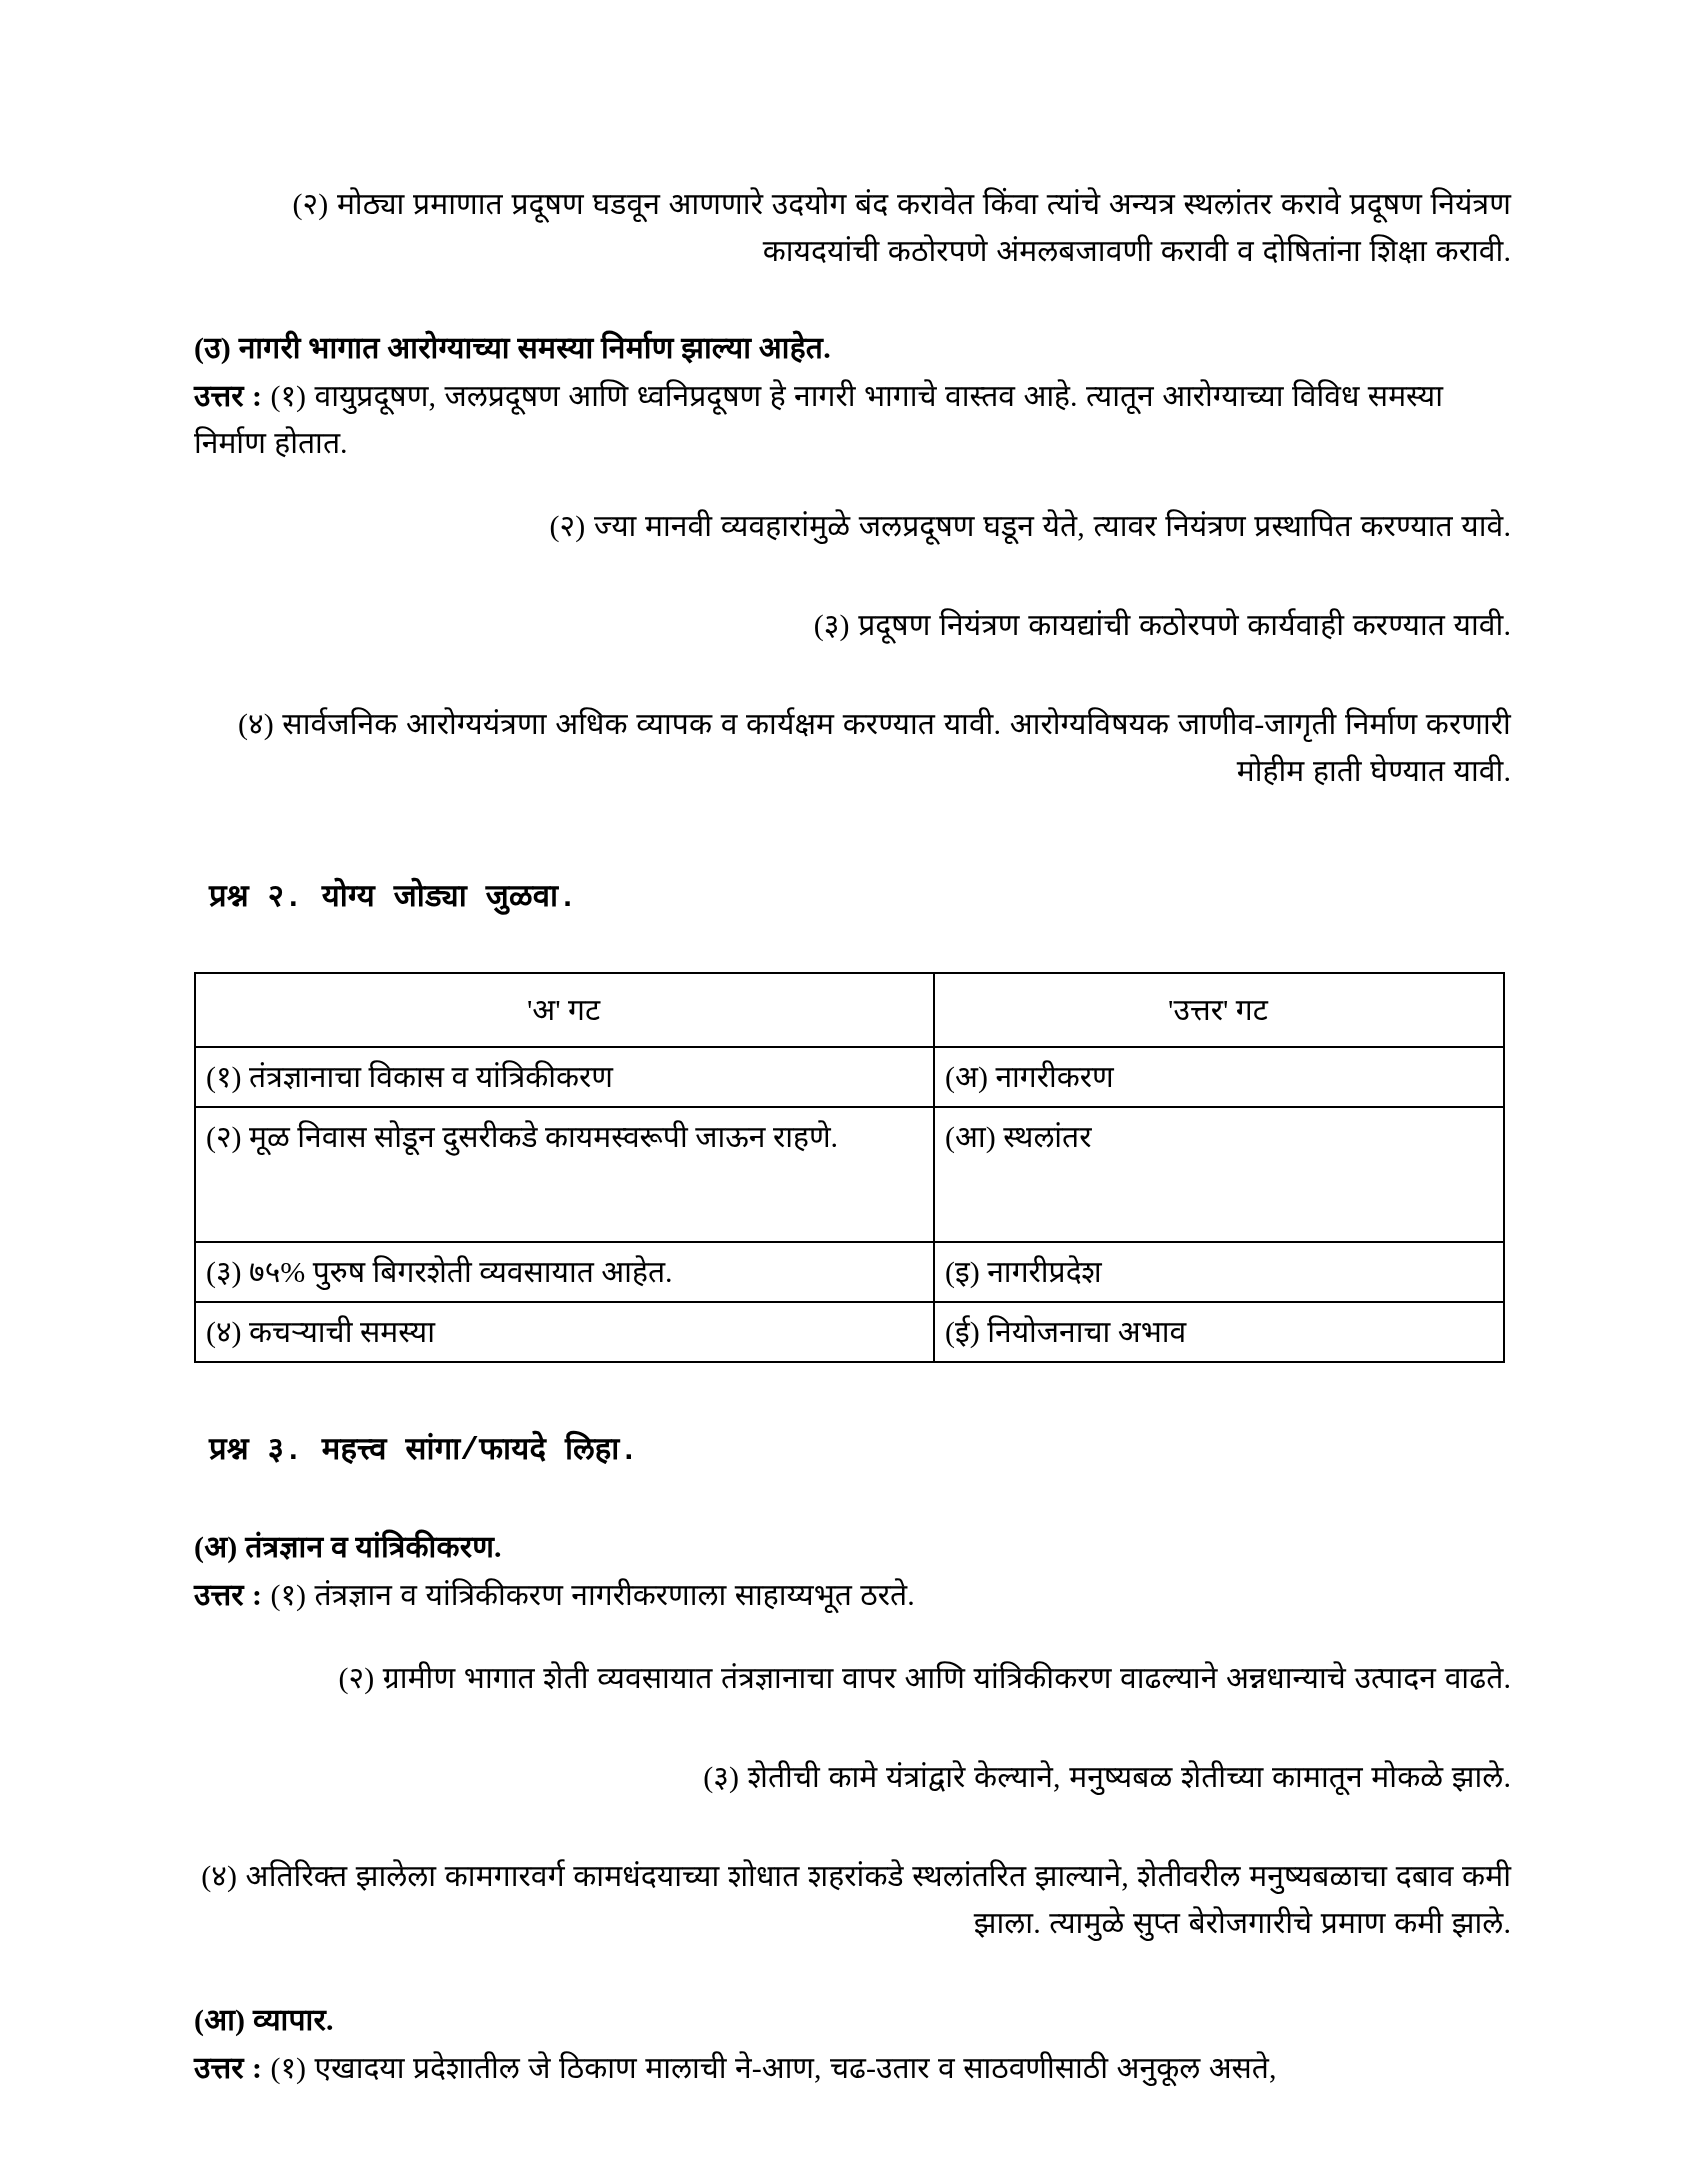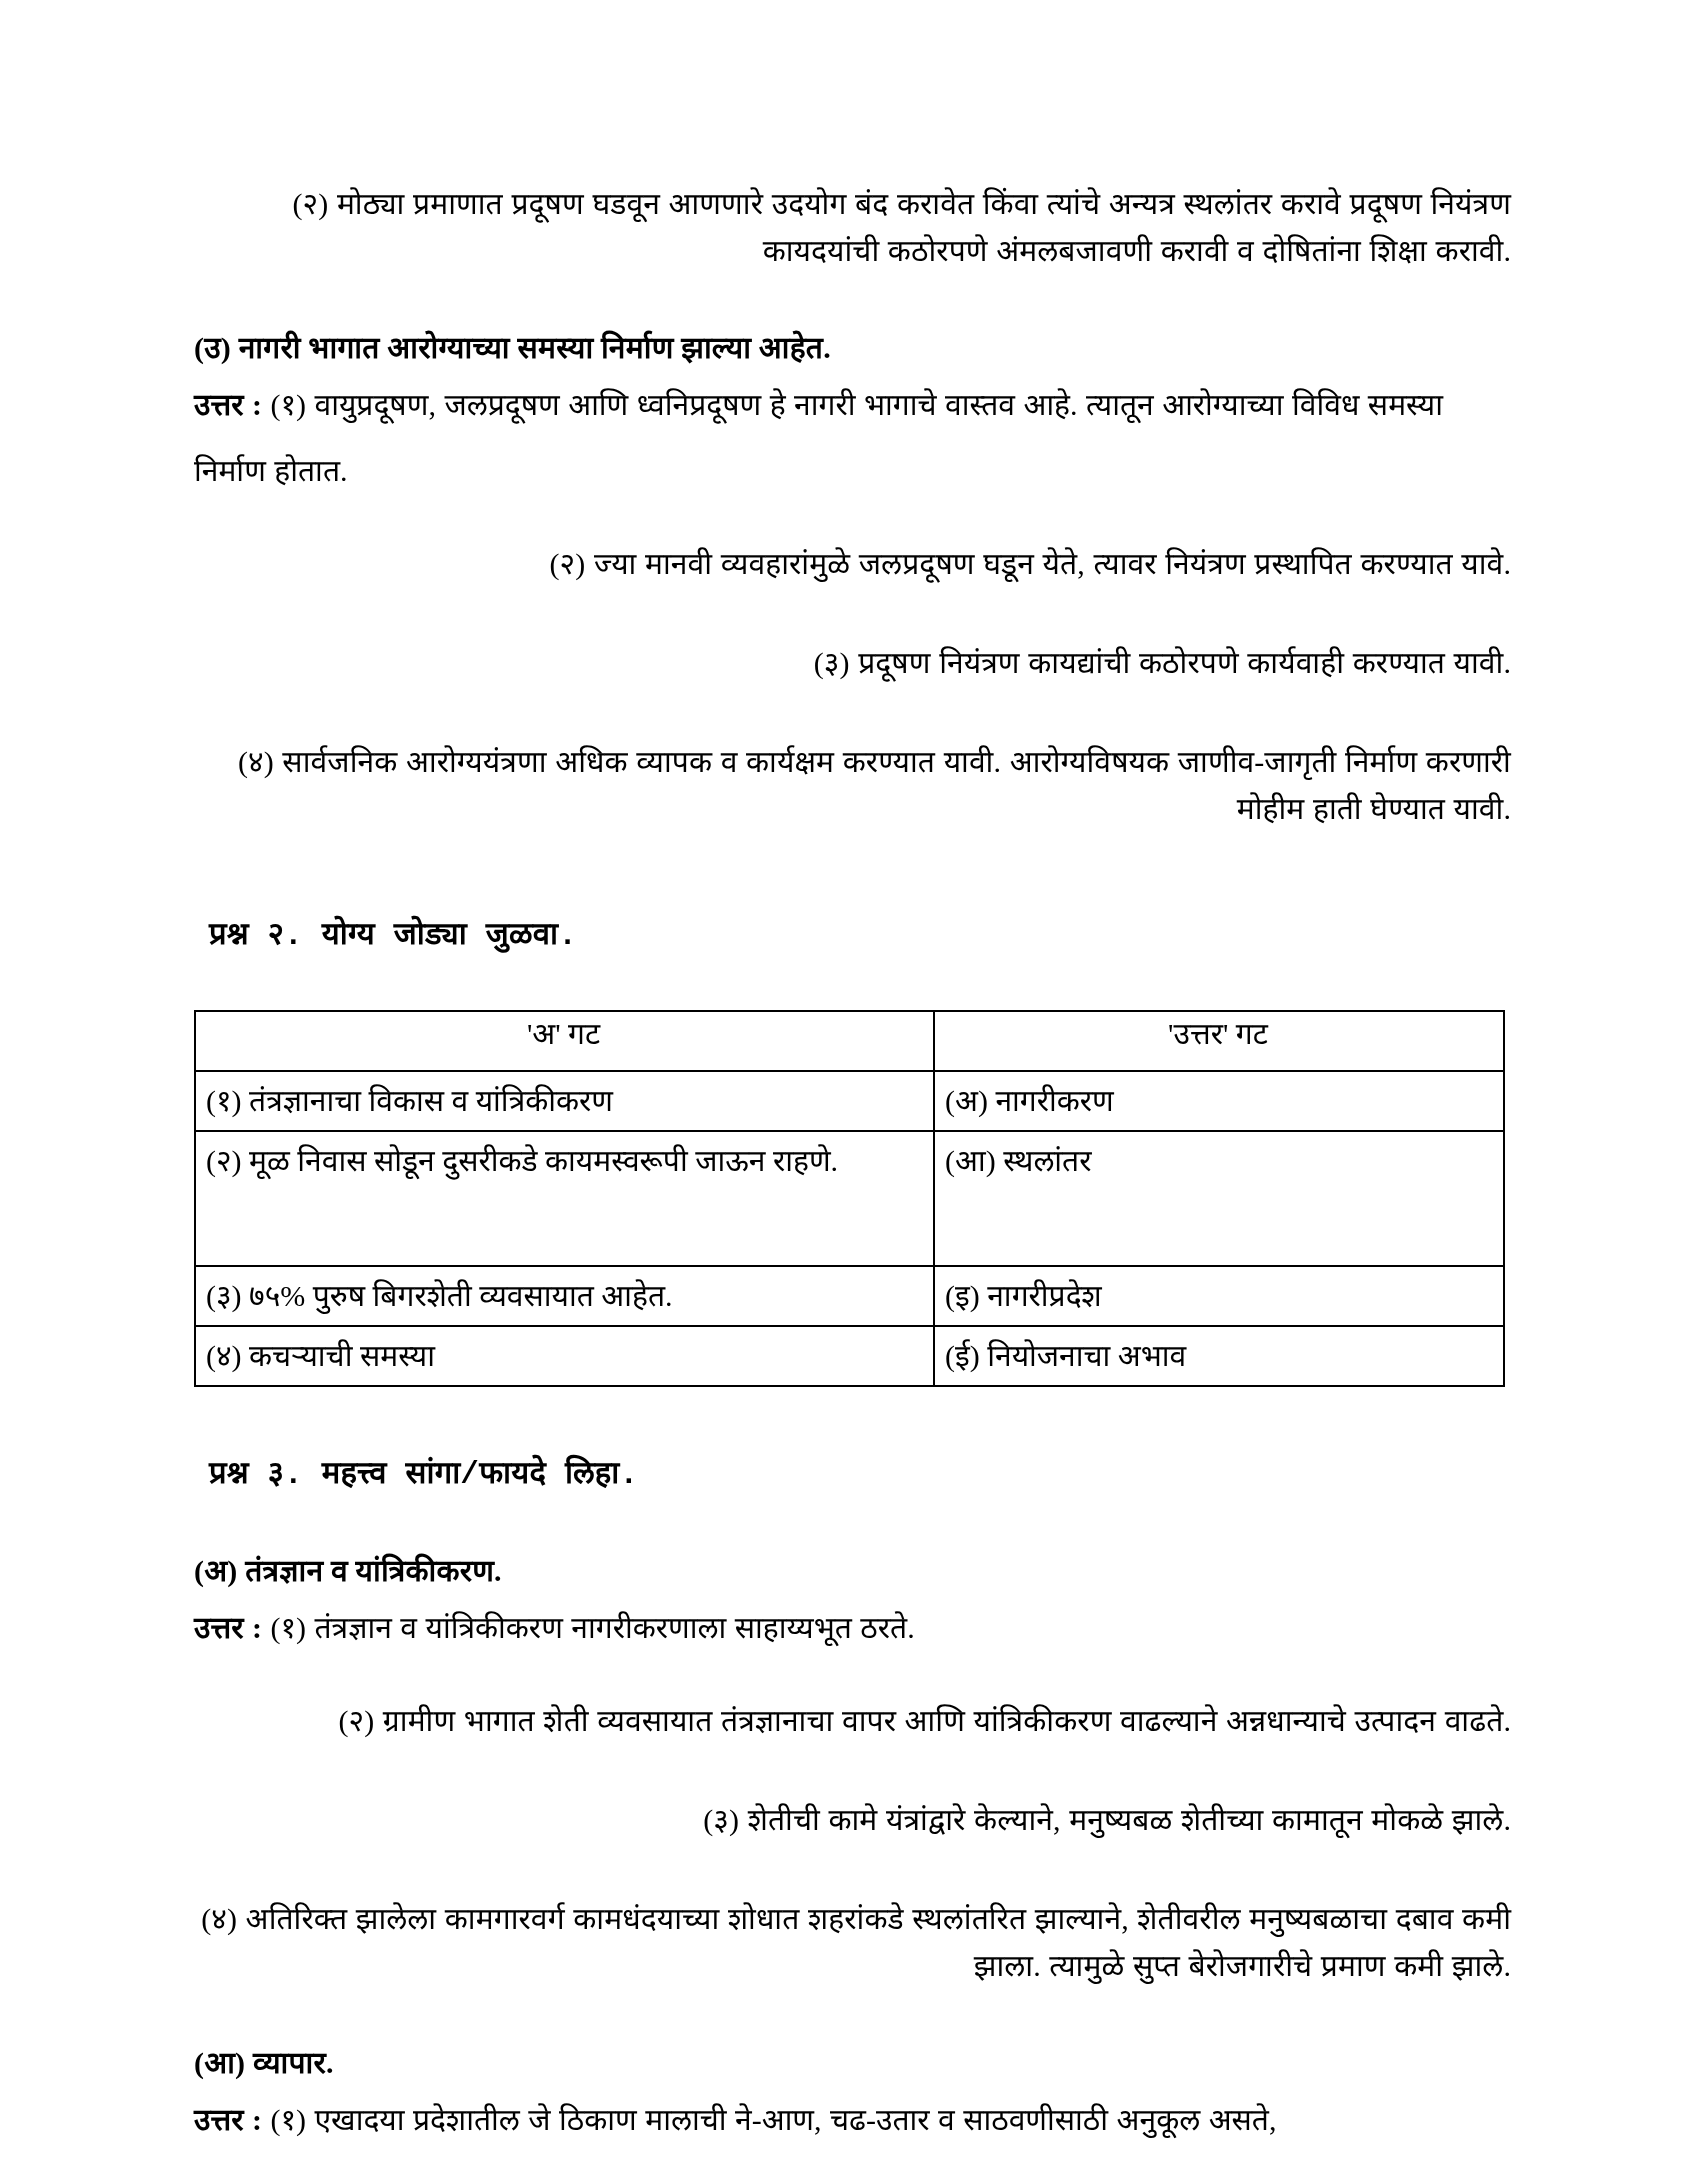--- a/index.html
+++ b/index.html
@@ -52,21 +52,21 @@
   .qheading {
     font-size: 31px;
     line-height: 46px;
     font-weight: bold;
     margin: 15px;
     letter-spacing: 0.2px;
     font-family: Liberation Mono, monospace;
   }
   .answer {
     font-size: 30px;
-    line-height: 66px;
+    line-height: 47px;
     margin: 0;
     word-spacing: 1px;
   }
   .answer .lbl {
     font-weight: bold;
   }
 
   
   table.match-table {
     border-collapse: collapse;
@@ -80,21 +80,21 @@
     padding: 7px 12px 7px 10px;
     font-size: 30px;
     line-height: 44px;
     vertical-align: top;
     font-weight: normal;
     background: #ffffff;
   }
   table.match-table th {
     text-align: center;
     font-weight: normal;
-    padding-top: 0;
+    padding-top: 14px;
   }
   table.match-table col.c1 { width: 739px; }
   table.match-table col.c2 { width: 570px; }
 
   .row-h1 { height: 51px; }
   .row-h2 { height: 51px; }
   .row-tall { height: 135px; }
   .row-h3 { height: 51px; padding-left: 41px; }
   .row-h4 { height: 51px; }
 </style>

